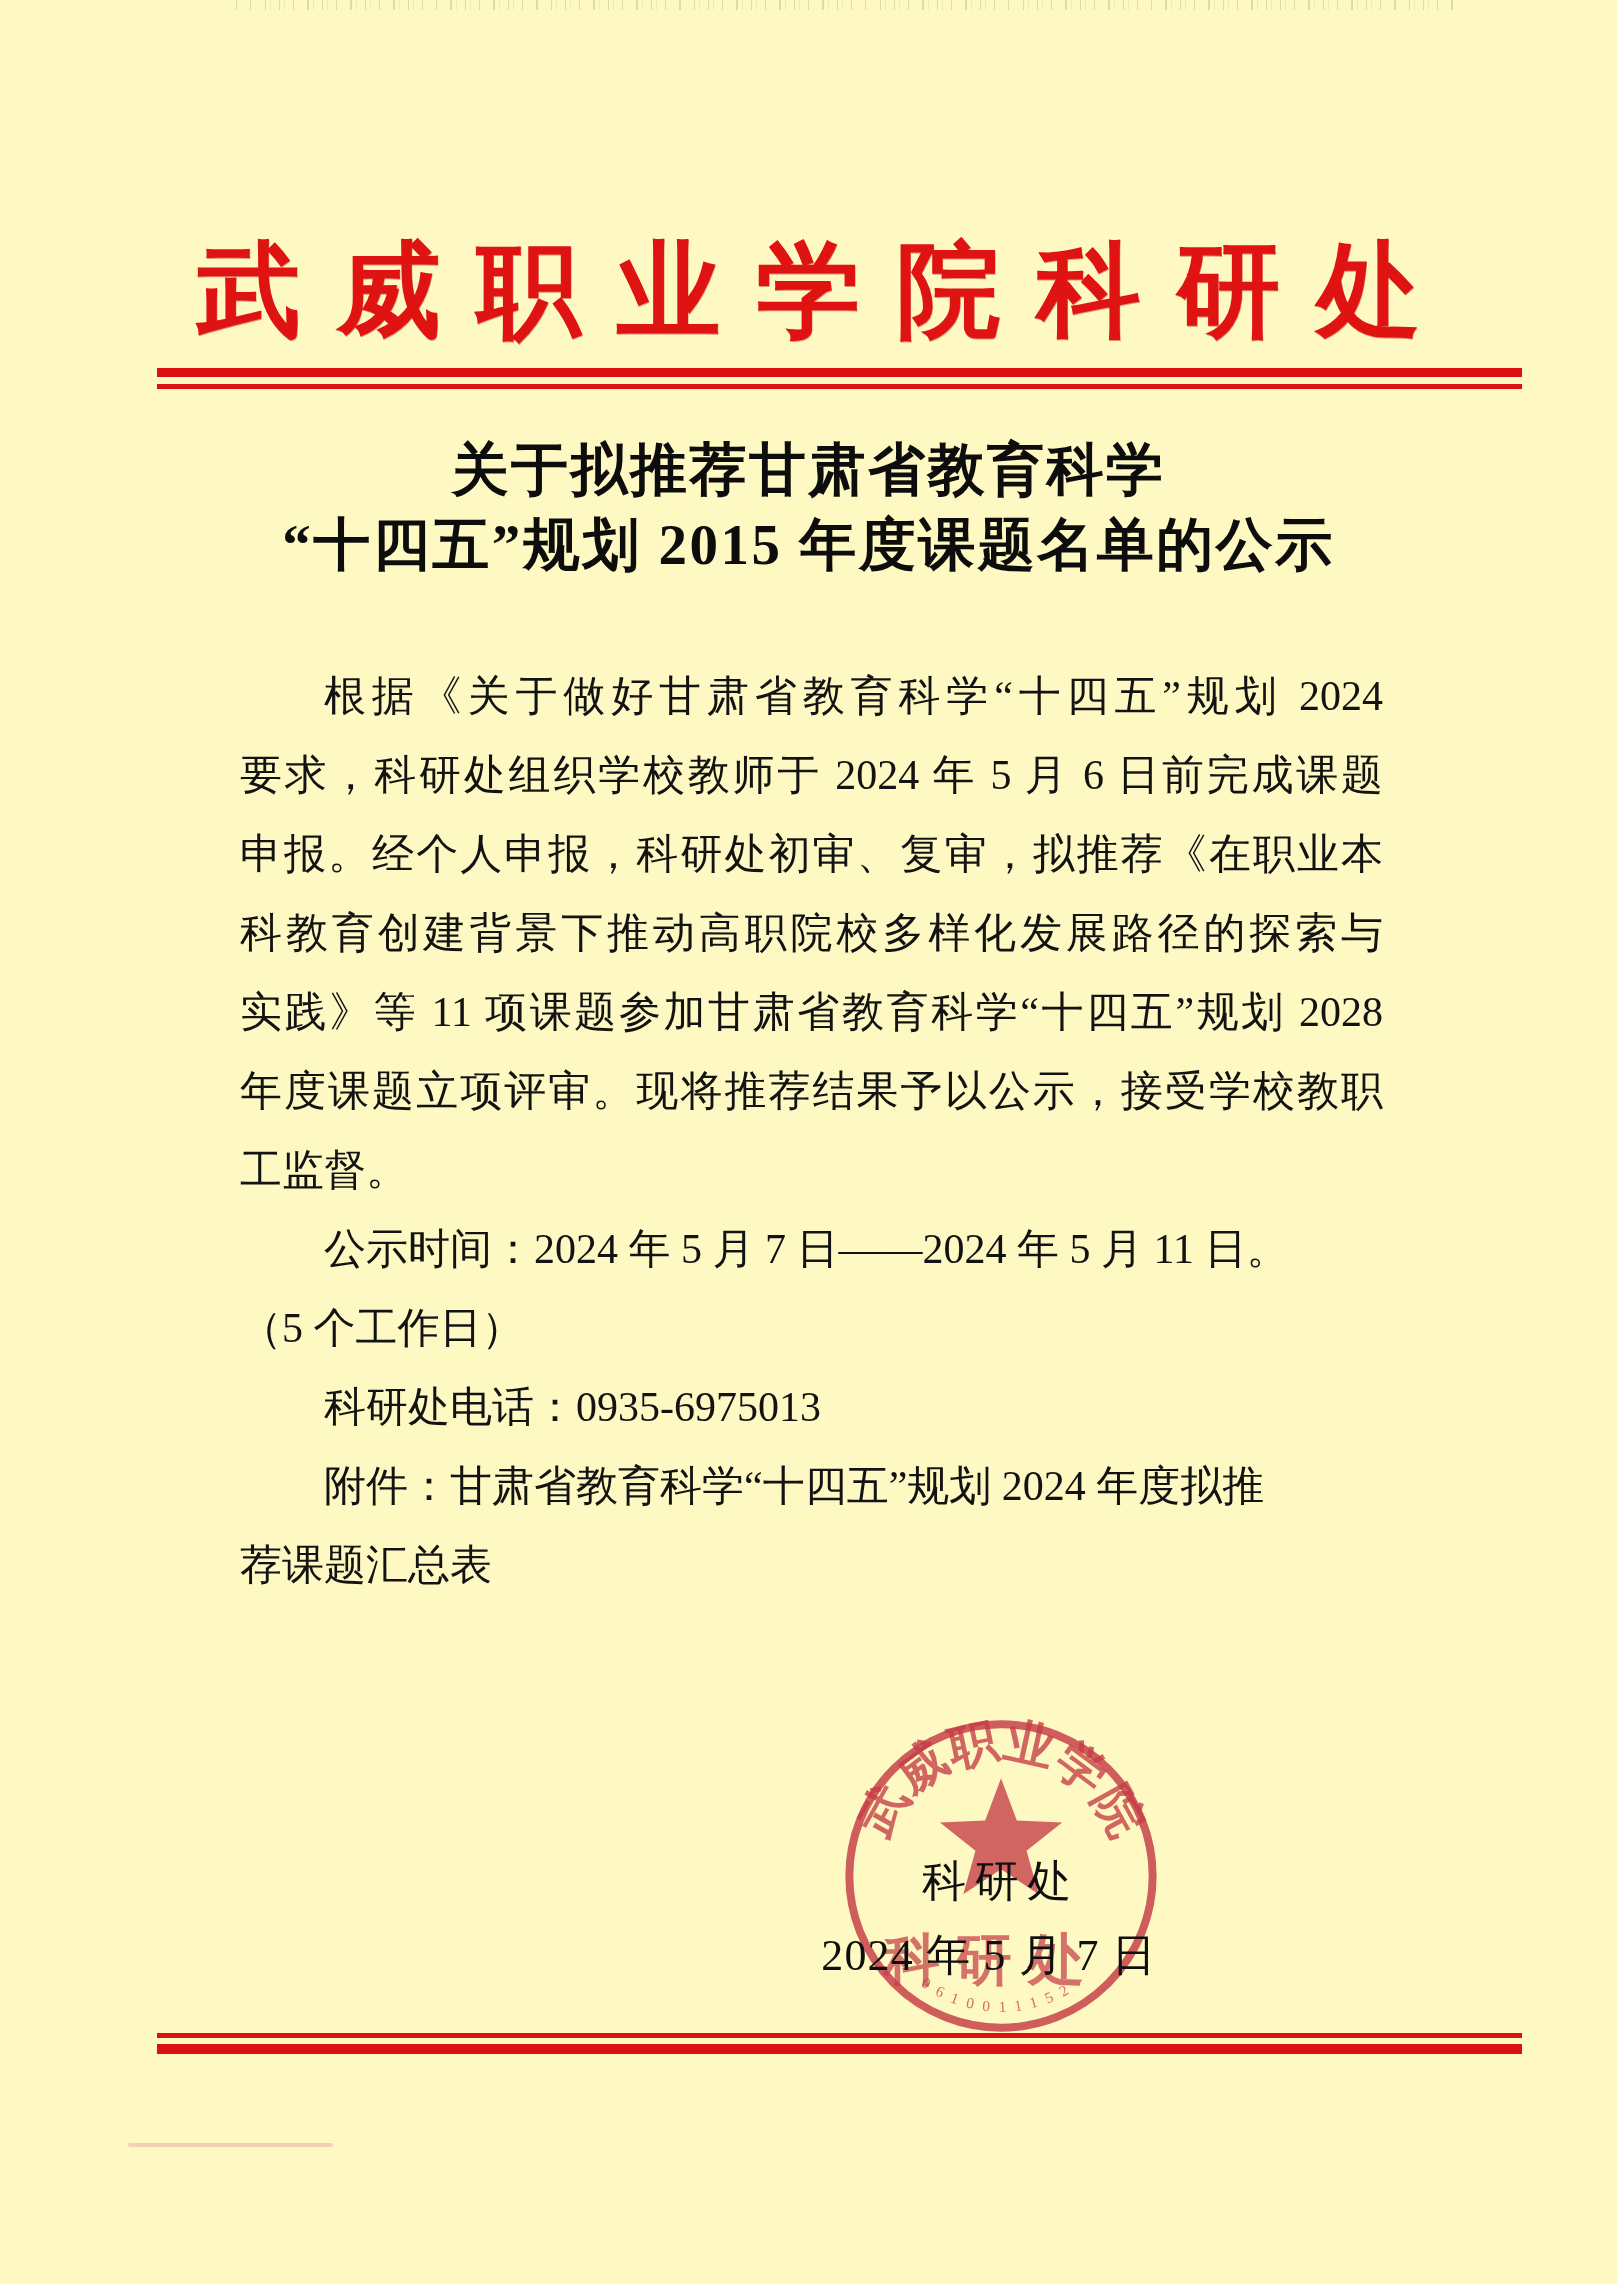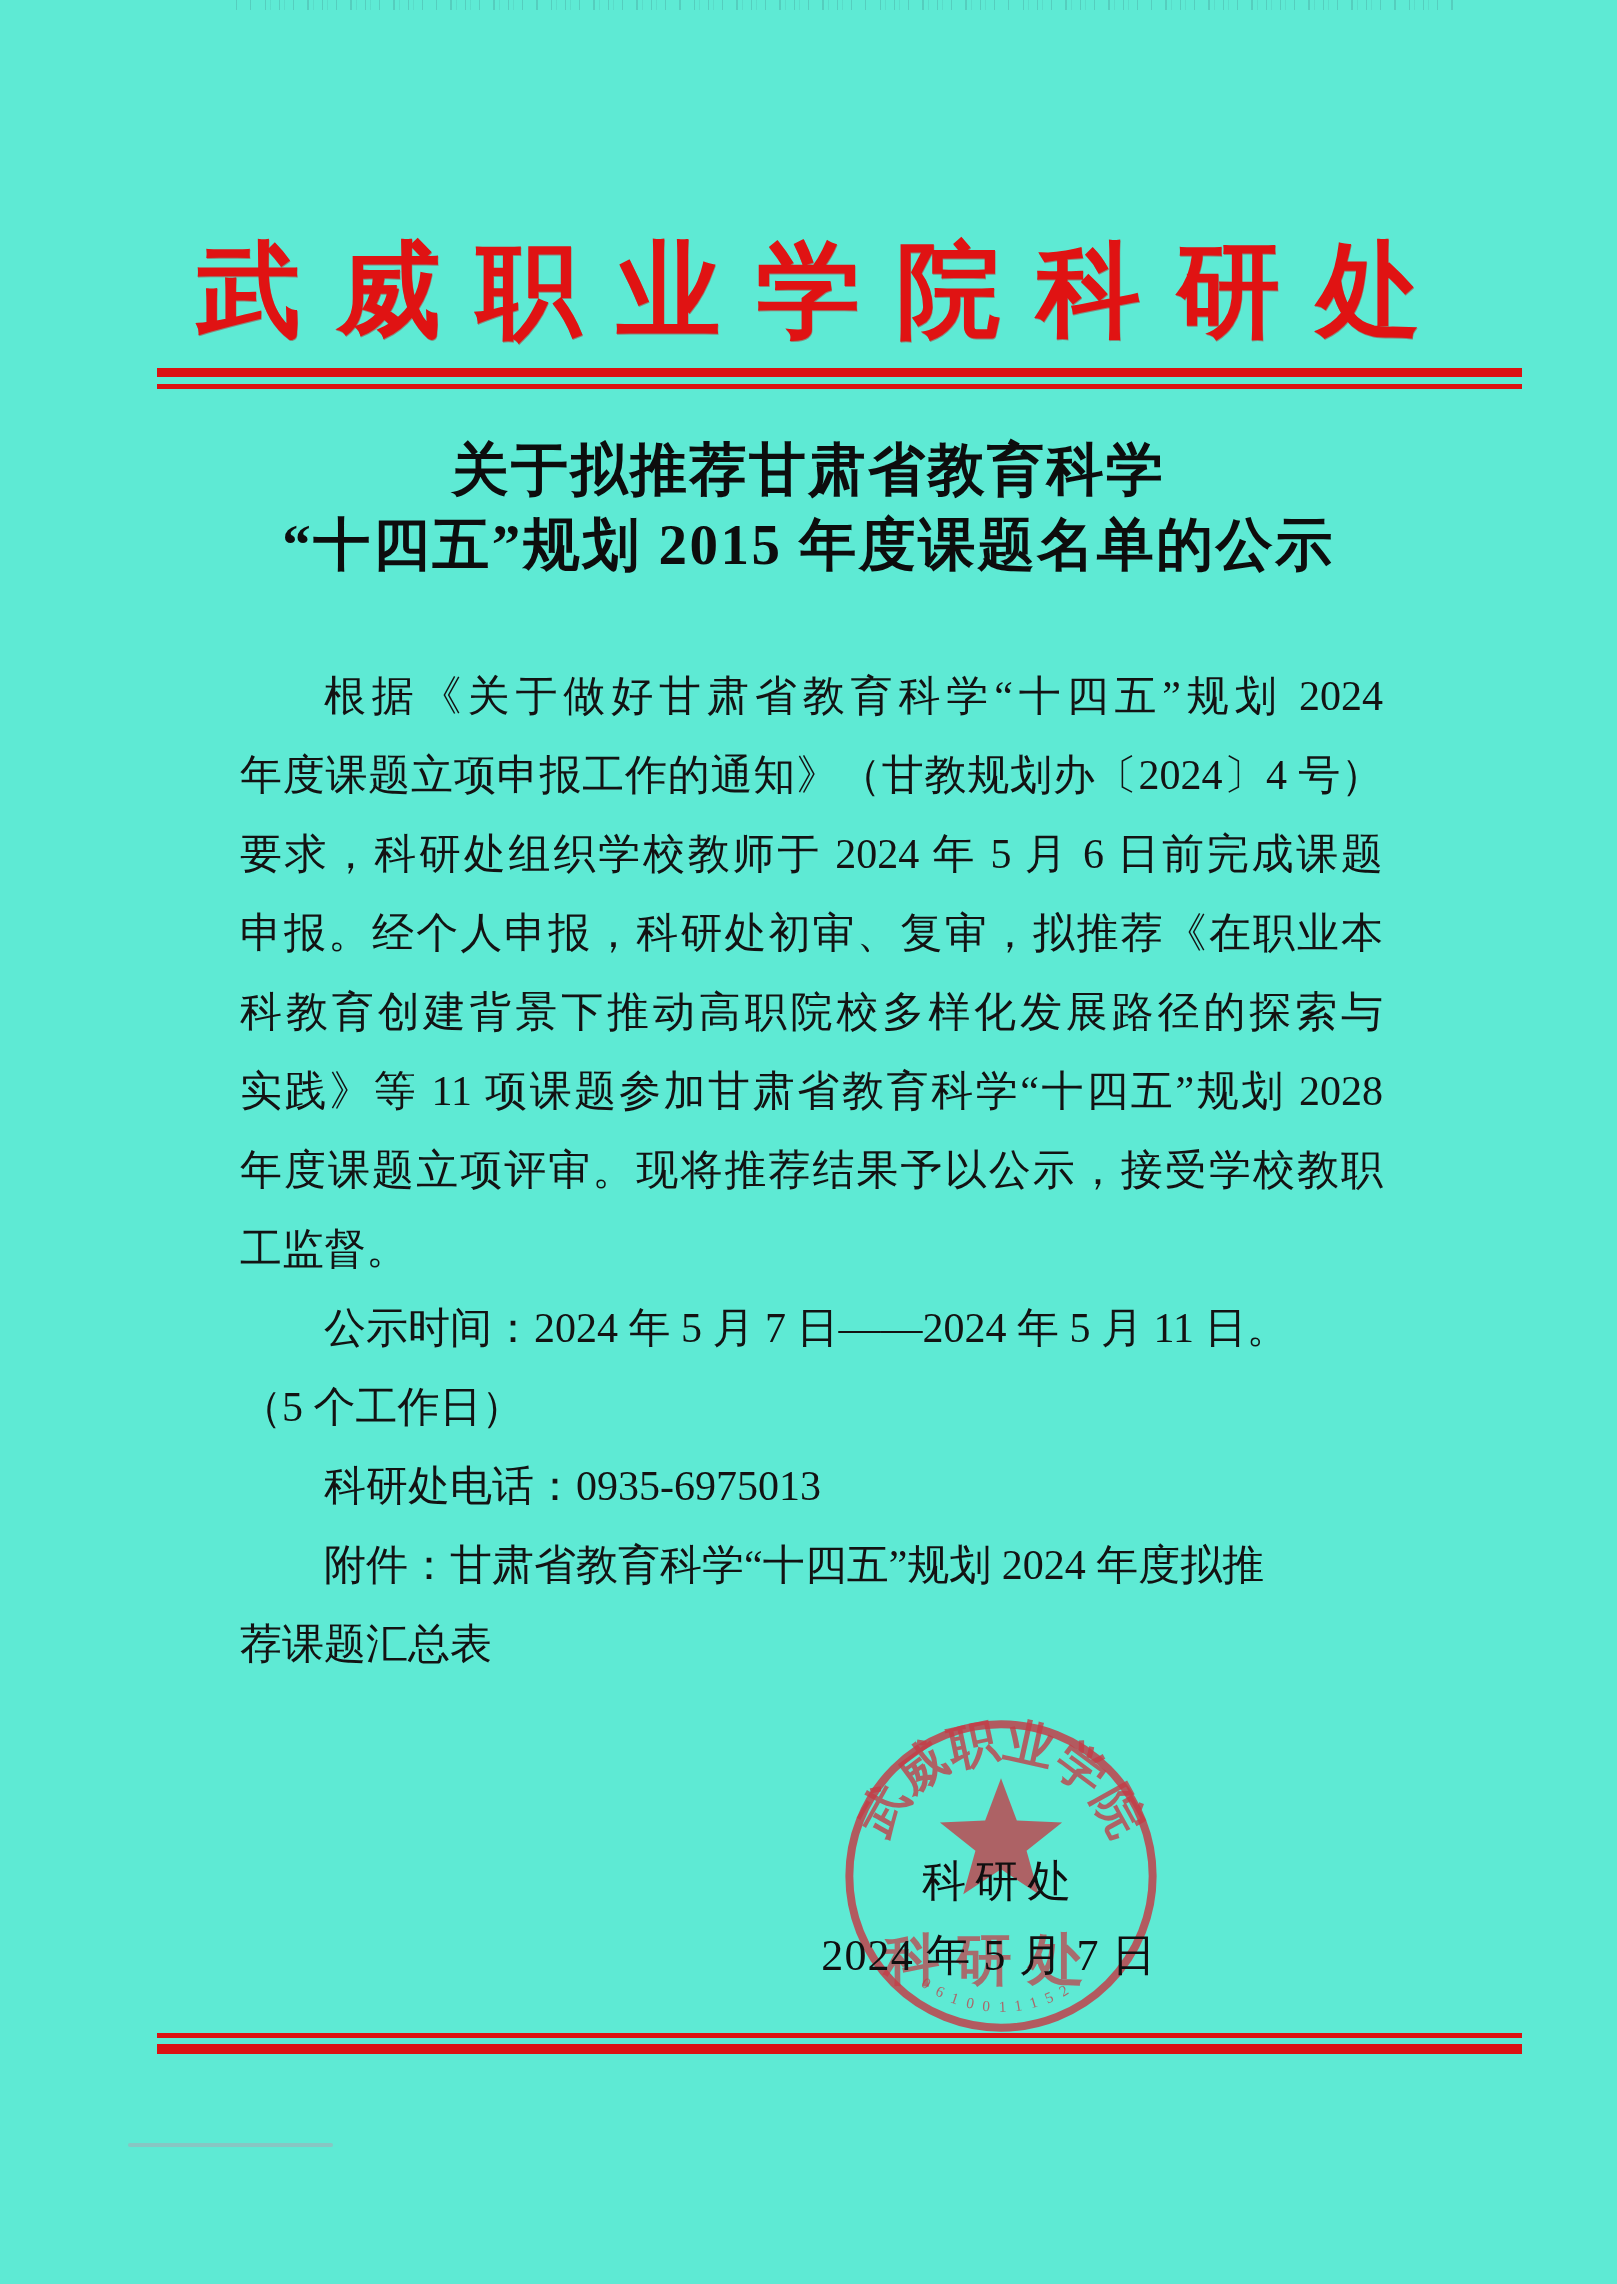--- a/index.html
+++ b/index.html
@@ -1,21 +1,21 @@
 <!DOCTYPE html>
 <html style="font-size:10px"><head>
 <meta charset="utf-8">
 <style>
   * { margin:0; padding:0; box-sizing:border-box; }
   html,body { background:#e8e8e8; }
   .page {
     position:relative;
     width:1617px; height:2284px;
     margin:0 auto;
-    background:#5eead4;
+    background:#fef9c3;
     overflow:hidden;
     font-family:"Liberation Serif","DejaVu Serif",serif;
     color:#151515;
   }
   
   .scan-noise {
     position:absolute; top:0; left:236px; width:1219px; height:10px;
     background:repeating-linear-gradient(90deg,
       rgba(40,50,70,.28) 0 1.2px, transparent 1.2px 5.6px,
       rgba(40,50,70,.14) 5.6px 6.2px, transparent 6.2px 14.3px);
@@ -98,21 +98,20 @@
     <div class="bar-thin"></div>
   </div>
 
   <div class="doc-title">
     <div>关于拟推荐甘肃省教育科学</div>
     <div>“十四五”规划 2015 年度课题名单的公示</div>
   </div>
 
   <div class="content">
     <p class="indent j">根据《关于做好甘肃省教育科学“十四五”规划 2024</p>
-    <p class="j">年度课题立项申报工作的通知》（甘教规划办〔2024〕4 号）</p>
     <p class="j">要求，科研处组织学校教师于 2024 年 5 月 6 日前完成课题</p>
     <p class="j">申报。经个人申报，科研处初审、复审，拟推荐《在职业本</p>
     <p class="j">科教育创建背景下推动高职院校多样化发展路径的探索与</p>
     <p class="j">实践》等 11 项课题参加甘肃省教育科学“十四五”规划 2028</p>
     <p class="j">年度课题立项评审。现将推荐结果予以公示，接受学校教职</p>
     <p>工监督。</p>
 
     <p class="indent">公示时间：2024 年 5 月 7 日——2024 年 5 月 11 日。</p>
     <p class="days">（5 个工作日）</p>
 

